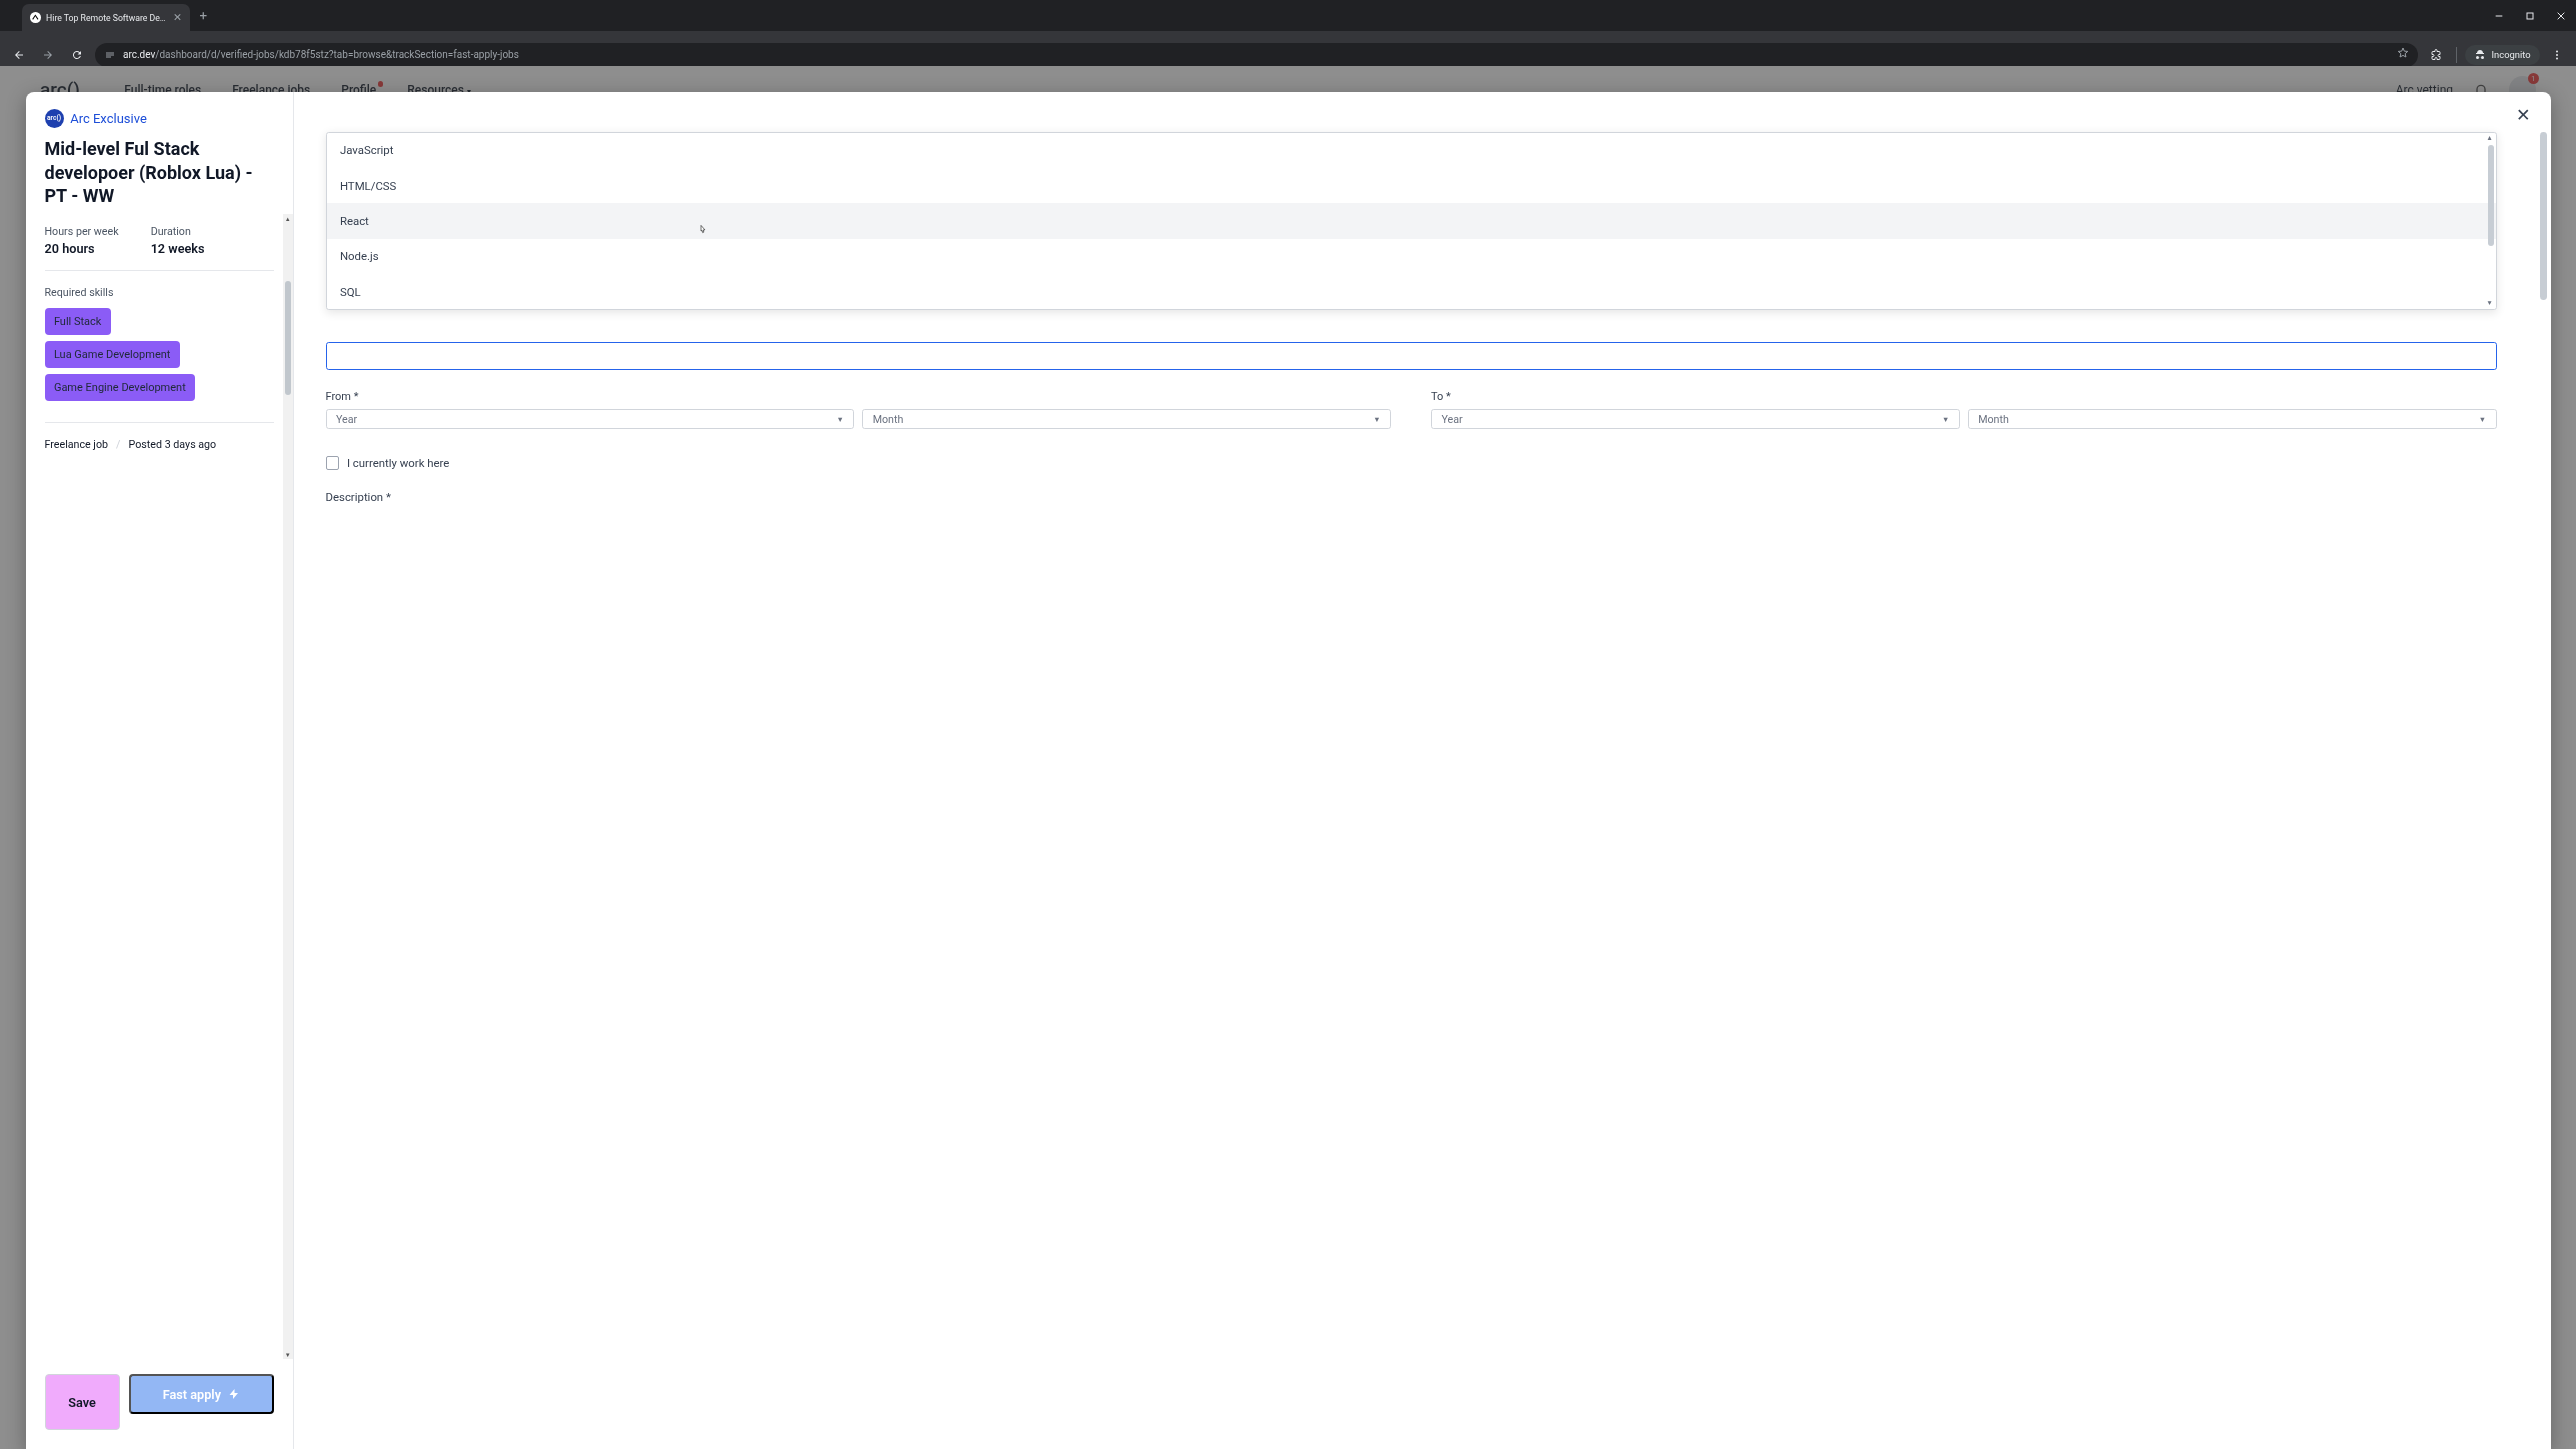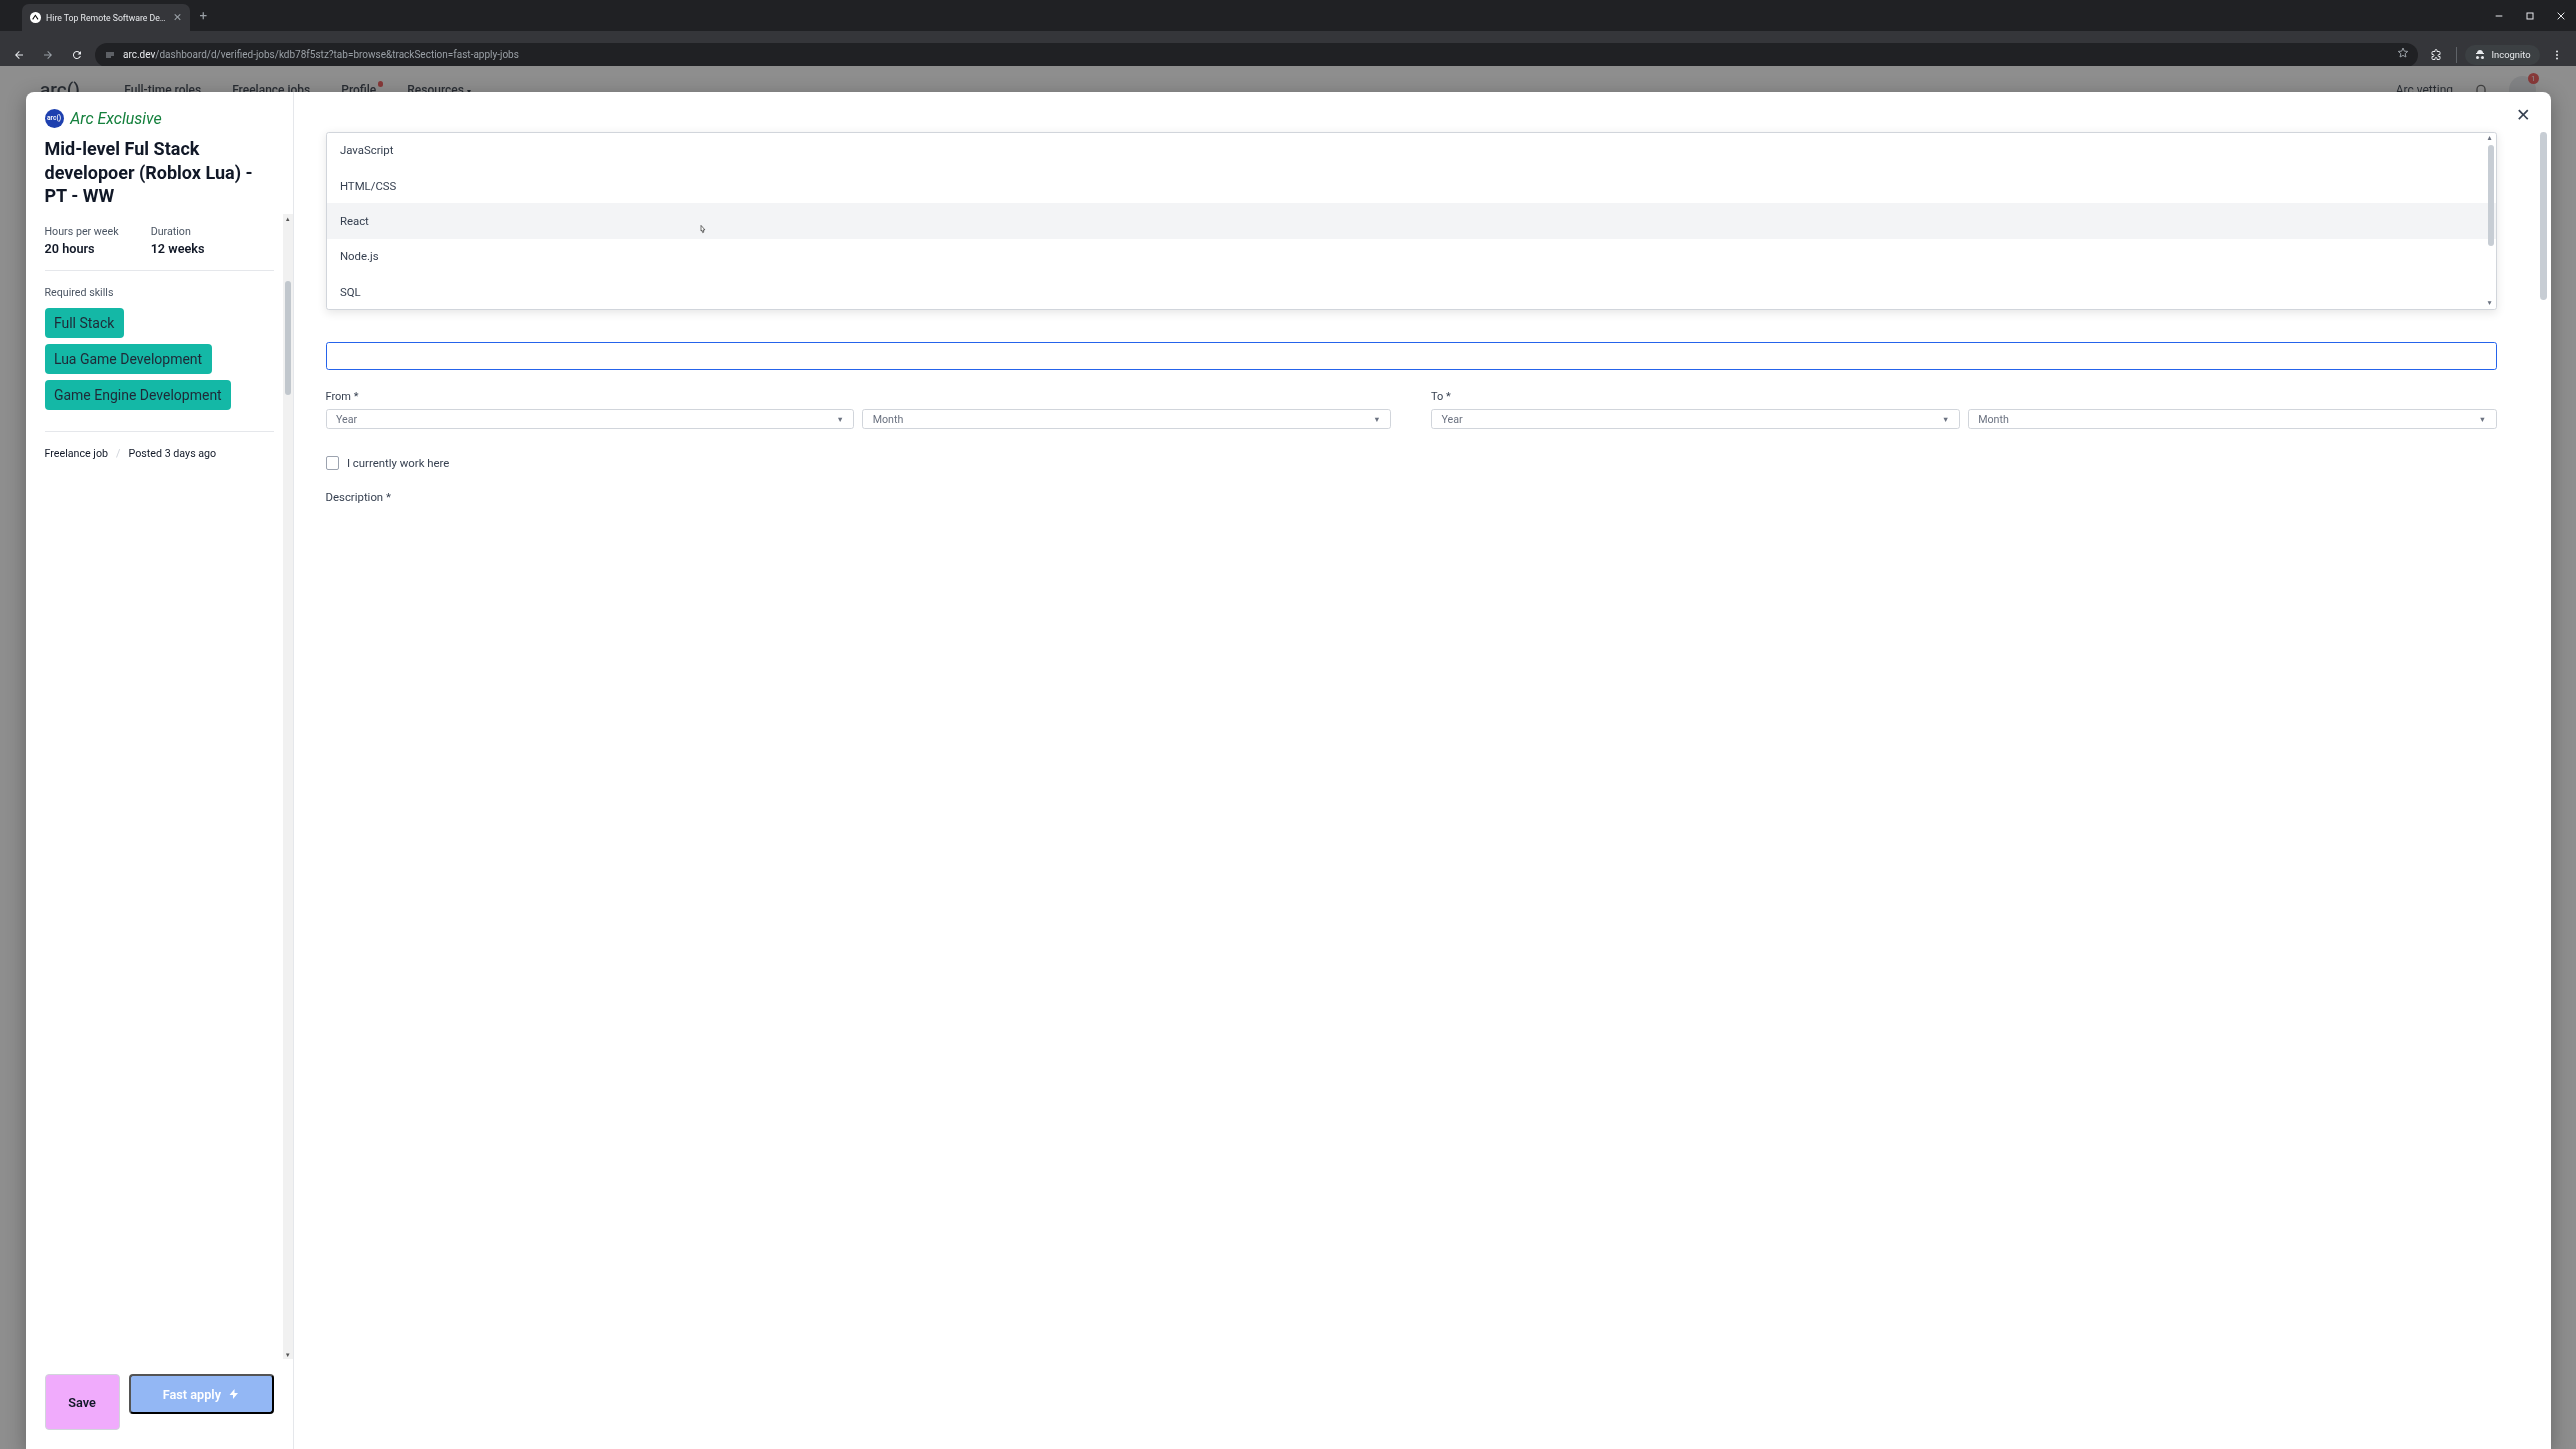--- a/index.html
+++ b/index.html
@@ -41,30 +41,30 @@
 .bg-badge-wrap { position:relative; width:27px; height:27px; background:#e5e7eb; border-radius:50%;}
 .bg-badge { position:absolute; top:-2.7px; right:-2.7px; background:#ef4444; color:#fff; font-size:7.4px; border-radius:6.7px; padding:0.7px 3.4px;}
 
 
 .modal { position: absolute; top: 25.5px; left: 25.5px; right: 25.5px; bottom: 0; background: #fff; border-radius: 8px 8px 0 0; display: flex; overflow: hidden; box-shadow: 0 5.4px 20px rgba(0,0,0,0.3); }
 
 .sidebar { width: 268px; border-right: 0.7px solid #e5e7eb; display: flex; flex-direction: column; }
 .sidebar-header { padding: 17.4px 19px 0; }
 .exclusive-row { display: flex; align-items: center; gap: 6.7px; margin-bottom: 9.4px; }
 .arc-logo-badge { width: 19px; height: 19px; background: #1e40af; border-radius: 50%; display:flex; align-items:center; justify-content:center; color:#fff; font-size:6.7px; font-weight:600;}
-.exclusive-text { font-size: 16px; color: #15803d; font-style: italic; }
+.exclusive-text { font-size: 13px; color: #1d4ed8; }
 .job-title { font-size: 18px; font-weight: 700; color: #111827; line-height: 1.3; margin-bottom:6.7px;}
 
 .sidebar-scroll { flex:1; overflow-y:auto; padding: 0 19px; position:relative; }
 .meta-row { display: flex; gap: 32px; margin-top: 10.7px; }
 .meta-block .label { font-size: 10.7px; color: #4b5563; margin-bottom: 2.7px; }
 .meta-block .value { font-size: 12.7px; font-weight: 600; color: #111827; }
 .divider { height:0.7px; background:#e5e7eb; margin:14.8px 0; }
 .skills-label { font-size: 10.7px; color: #4b5563; margin-bottom: 9.4px; }
-.skill-chip { display: inline-block; background: #14b8a6; color: #1f2937; padding: 6.7px 9.4px; border-radius: 4px; font-size: 14px; margin: 0 5.4px 6.7px 0; }
+.skill-chip { display: inline-block; background: #8b5cf6; color: #1f2937; padding: 6.7px 9.4px; border-radius: 4px; font-size: 11px; margin: 0 5.4px 6.7px 0; }
 .posted-row { font-size: 10.7px; color: #111827; margin-top:10.7px; }
 .posted-row .sep { color: #d1d5db; margin: 0 5.4px; }
 
 .sidebar-footer { padding: 14.8px 19px 19px; display: flex; gap: 9.4px; }
 .btn { flex-shrink:0; border-radius: 4px; font-size: 12.7px; font-weight: 600; display: flex; align-items: center; justify-content: center; cursor: pointer; }
 .btn-save { width: 75px; height: 56px; border: 0.7px solid #d1d5db; background: #f0abfc; color: #111827; }
 .btn-apply { flex: 1; height: 40px; background: #93b7f4; color: #fff; gap: 6.7px; }
 .bolt { width:12px; height:12px; }
 
 

